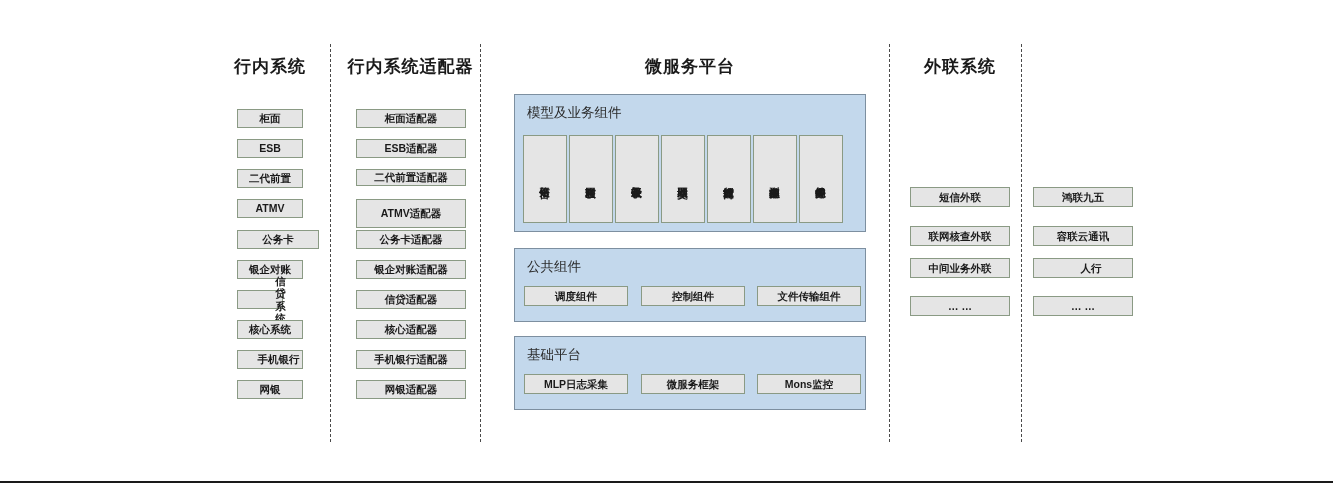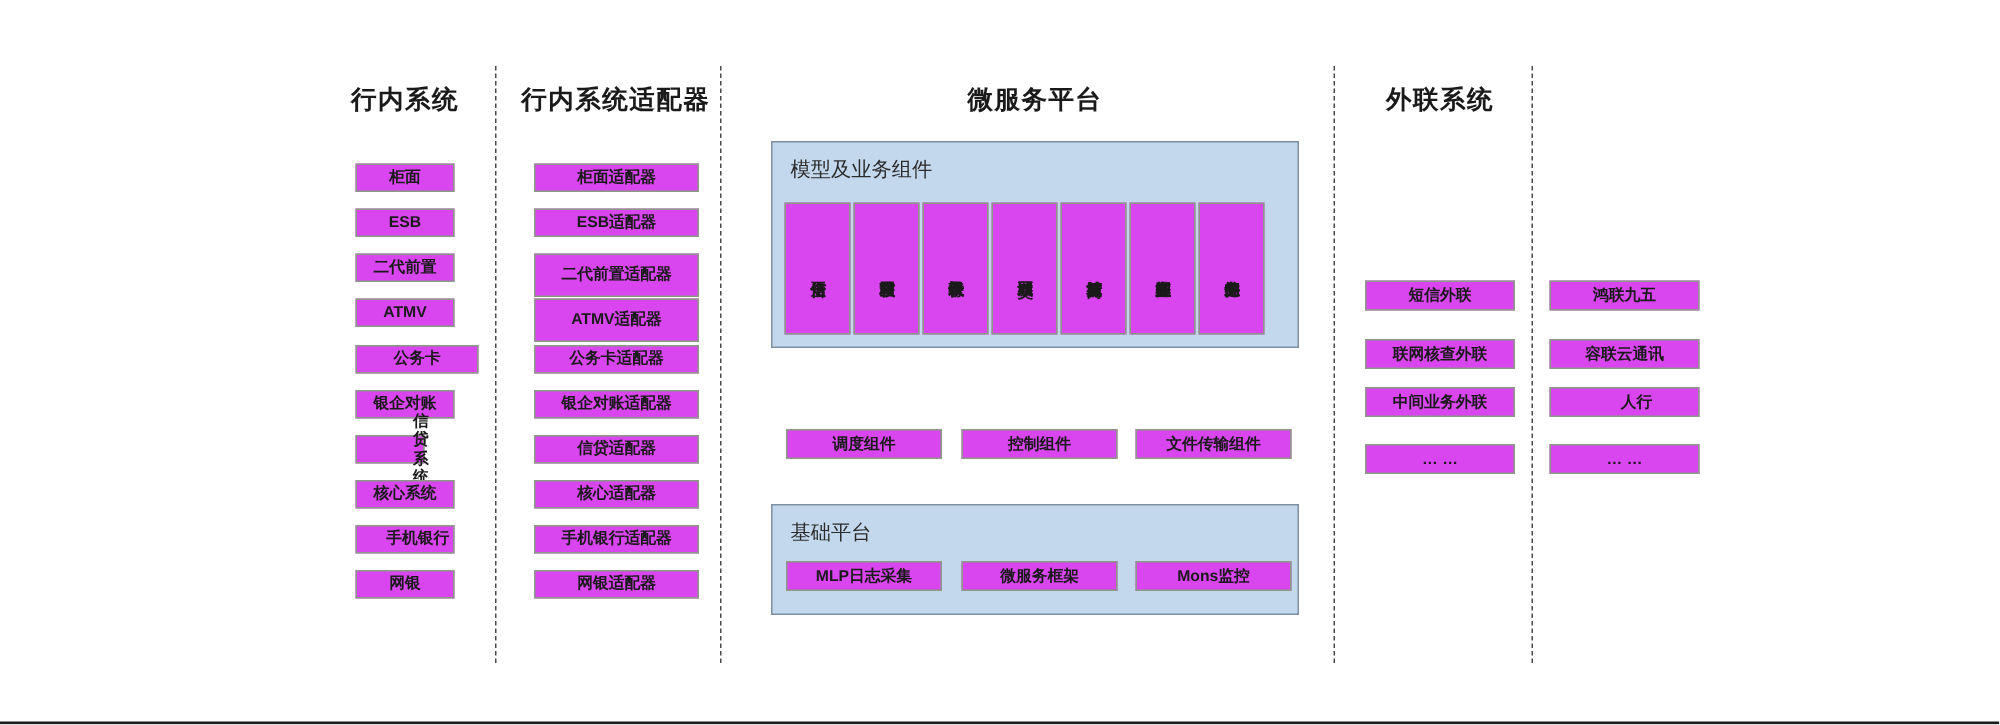--- a/index.html
+++ b/index.html
@@ -32,21 +32,21 @@
     text-align: center;
     font-size: 17px;
     font-weight: bold;
     color: #1a1a1a;
     letter-spacing: 1px;
     white-space: nowrap;
   }
   
   .node {
     position: absolute;
-    background: #d946ef;
+    background: #e5e5e5;
     border: 1px solid #8a9a84;
     box-sizing: border-box;
     display: flex;
     align-items: center;
     justify-content: center;
     font-size: 10.5px;
     font-weight: bold;
     color: #1a1a1a;
     text-align: center;
     line-height: 1.15;
@@ -104,40 +104,43 @@
   <div class="node" style="left:237px; top:199px; width:66px; height:19px;">ATMV</div>
   <div class="node" style="left:237px; top:230px; width:82px; height:19px;">公务卡</div>
   <div class="node" style="left:237px; top:260px; width:66px; height:19px;">银企对账</div>
   <div class="node" style="left:237px; top:290px; width:46px; height:19px;padding-left:41px;">信贷系统</div>
   <div class="node" style="left:237px; top:320px; width:66px; height:19px;">核心系统</div>
   <div class="node" style="left:237px; top:350px; width:66px; height:19px;padding-left:17px;">手机银行</div>
   <div class="node" style="left:237px; top:380px; width:66px; height:19px;">网银</div>
 
   <div class="node" style="left:356px; top:109px; width:110px; height:19px;">柜面适配器</div>
   <div class="node" style="left:356px; top:139px; width:110px; height:19px;">ESB适配器</div>
-  <div class="node" style="left:356px; top:169px; width:110px; height:29px;">二代前置适配器</div>
+  <div class="node" style="left:356px; top:169px; width:110px; height:17px;">二代前置适配器</div>
   <div class="node" style="left:356px; top:199px; width:110px; height:29px;">ATMV适配器</div>
   <div class="node" style="left:356px; top:230px; width:110px; height:19px;">公务卡适配器</div>
   <div class="node" style="left:356px; top:260px; width:110px; height:19px;">银企对账适配器</div>
   <div class="node" style="left:356px; top:290px; width:110px; height:19px;">信贷适配器</div>
   <div class="node" style="left:356px; top:320px; width:110px; height:19px;">核心适配器</div>
   <div class="node" style="left:356px; top:350px; width:110px; height:19px;">手机银行适配器</div>
   <div class="node" style="left:356px; top:380px; width:110px; height:19px;">网银适配器</div>
 
   <div class="panel" style="left:514px; top:94px; width:352px; height:138px;">
     <div class="panel-title">模型及业务组件</div>
   </div>
   <div class="node vert" style="left:523px; top:135px; width:44px; height:88px;">短信平台</div>
   <div class="node vert" style="left:569px; top:135px; width:44px; height:88px;">联网核查</div>
   <div class="node vert" style="left:615px; top:135px; width:44px; height:88px;">银联及银行卡</div>
   <div class="node vert" style="left:661px; top:135px; width:44px; height:88px;">同城票交</div>
   <div class="node vert" style="left:707px; top:135px; width:44px; height:88px;">城商行清算</div>
   <div class="node vert" style="left:753px; top:135px; width:44px; height:88px;">中间业务模型</div>
   <div class="node vert" style="left:799px; top:135px; width:44px; height:88px;">中间业务组件</div>
 
+  <div class="panel" style="left:514px; top:248px; width:352px; height:74px;">
+    <div class="panel-title">公共组件</div>
+  </div>
   <div class="node" style="left:524px; top:286px; width:104px; height:20px;">调度组件</div>
   <div class="node" style="left:641px; top:286px; width:104px; height:20px;">控制组件</div>
   <div class="node" style="left:757px; top:286px; width:104px; height:20px;">文件传输组件</div>
 
   <div class="panel" style="left:514px; top:336px; width:352px; height:74px;">
     <div class="panel-title">基础平台</div>
   </div>
   <div class="node" style="left:524px; top:374px; width:104px; height:20px;">MLP日志采集</div>
   <div class="node" style="left:641px; top:374px; width:104px; height:20px;">微服务框架</div>
   <div class="node" style="left:757px; top:374px; width:104px; height:20px;">Mons监控</div>

